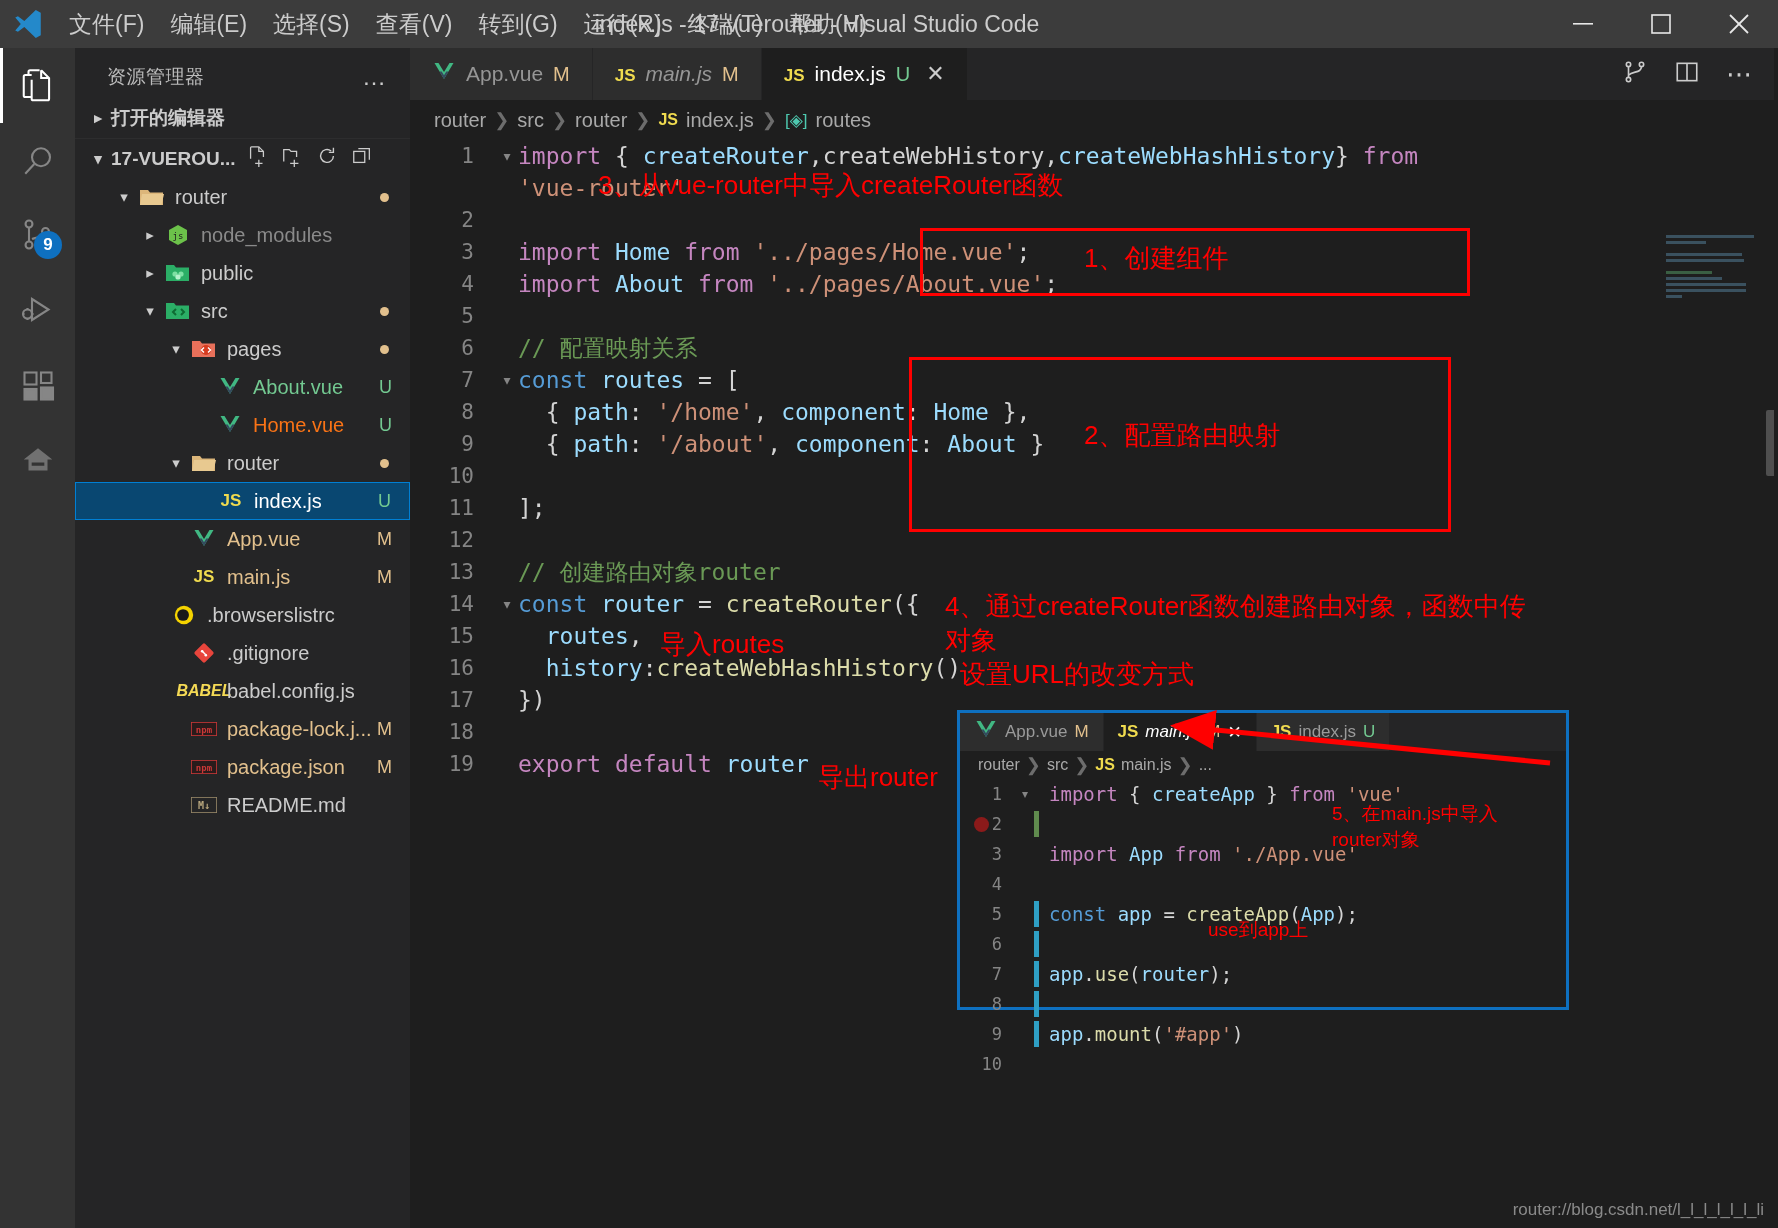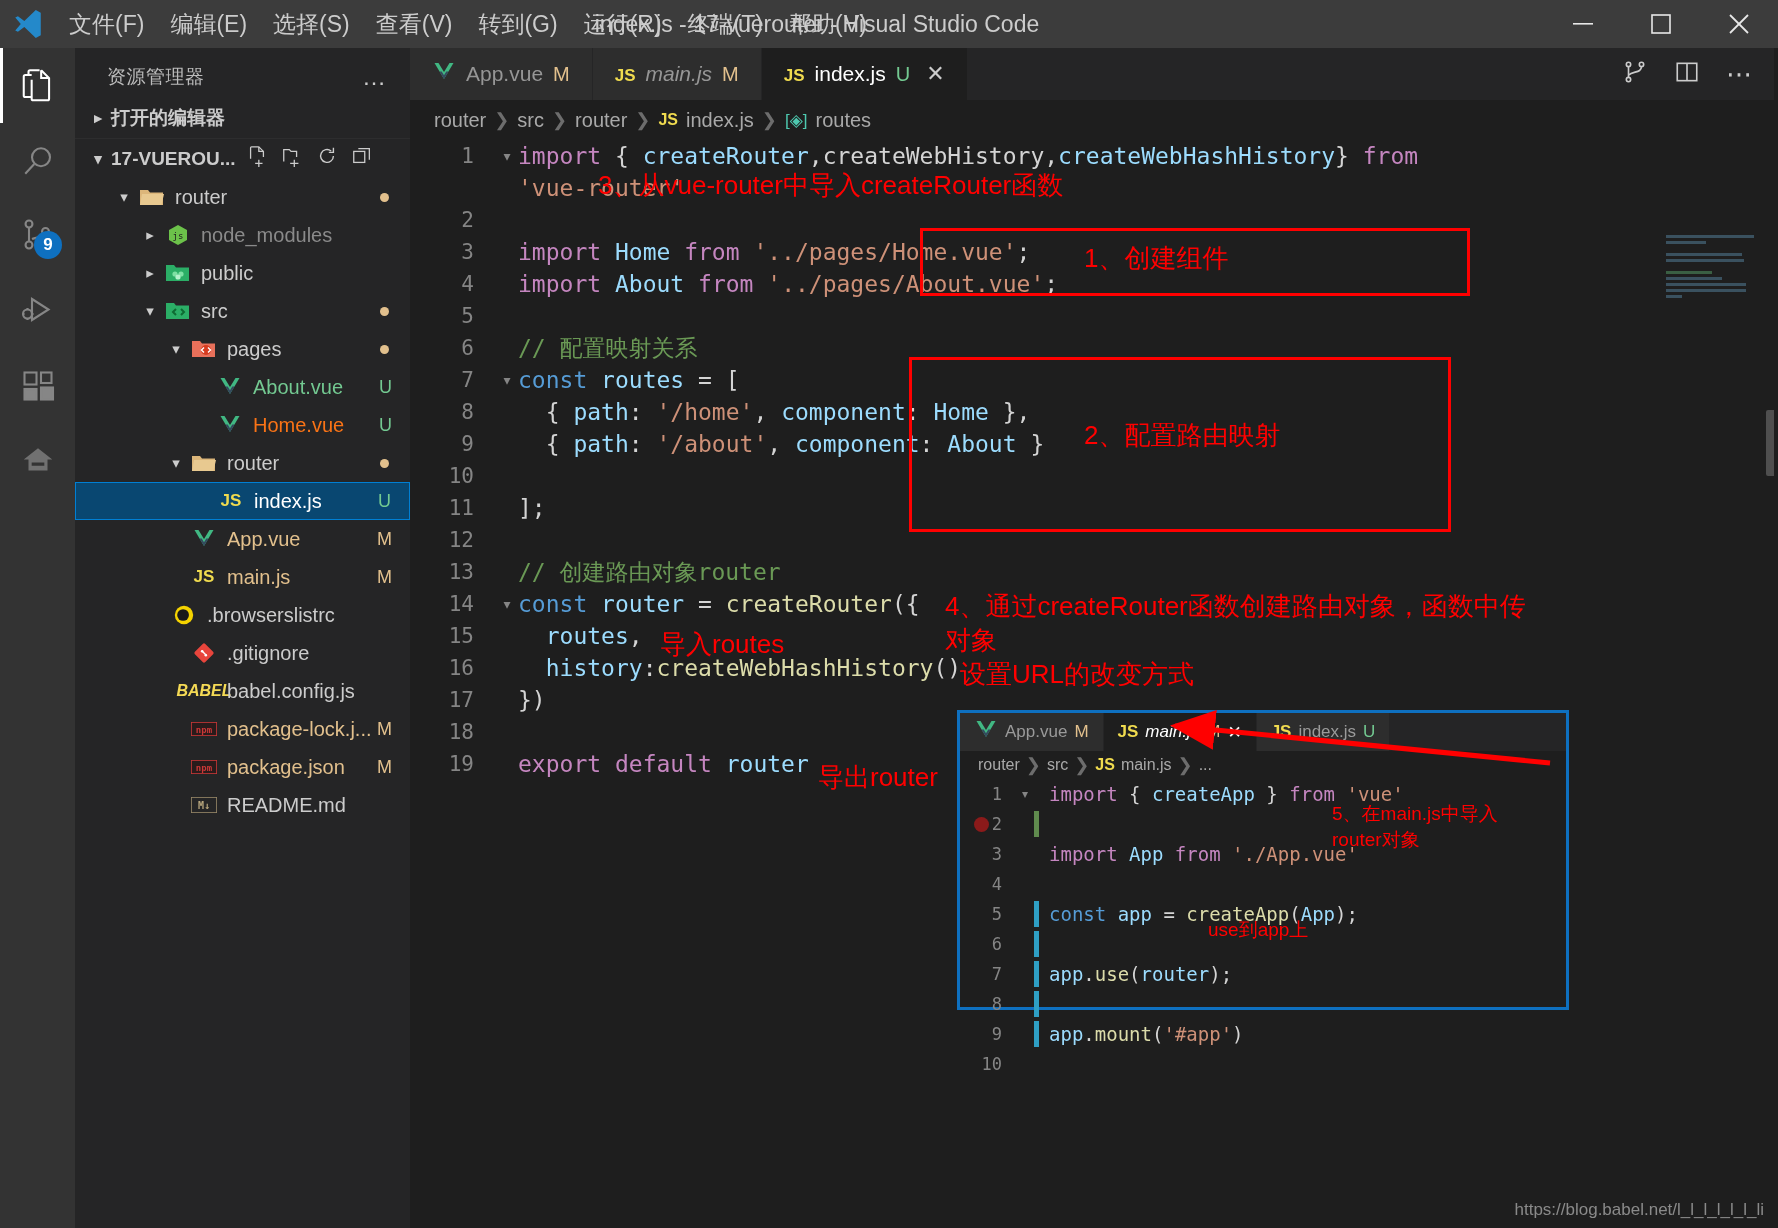--- a/index.html
+++ b/index.html
@@ -770,17 +770,17 @@
 
     <svg style="position:absolute;left:740px;top:620px;width:420px;height:110px;pointer-events:none;">
       <defs>
         <marker id="ah" markerWidth="10" markerHeight="10" refX="8" refY="4" orient="auto">
           <path d="M0,0 L9,4 L0,8 z" fill="#ff0000"></path>
         </marker>
       </defs>
       <line x1="400" y1="95" x2="25" y2="58" stroke="#ff0000" stroke-width="5" marker-end="url(#ah)"></line>
     </svg>
 
-    <div class="watermark">https://blog.babel.net/l_l_l_l_l_l_li</div>
+    <div class="watermark">router://blog.csdn.net/l_l_l_l_l_l_li</div>
   </div>
 
   <div class="rightedge"></div>
 </div>
 
 </body></html>

